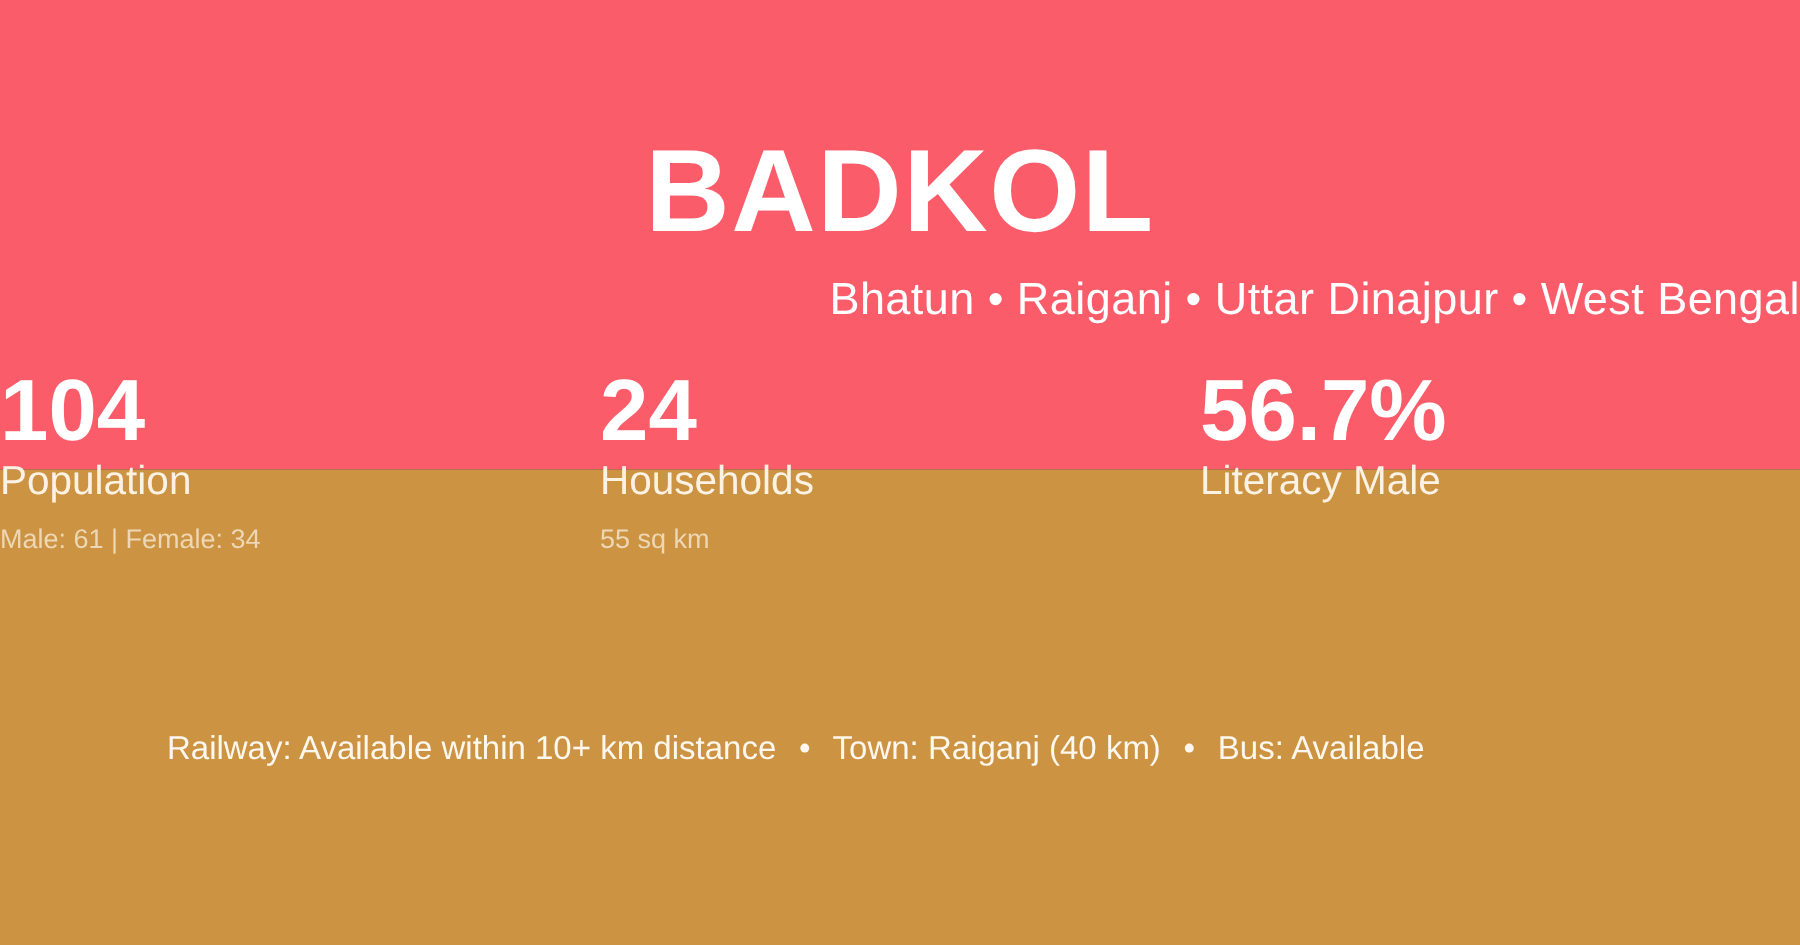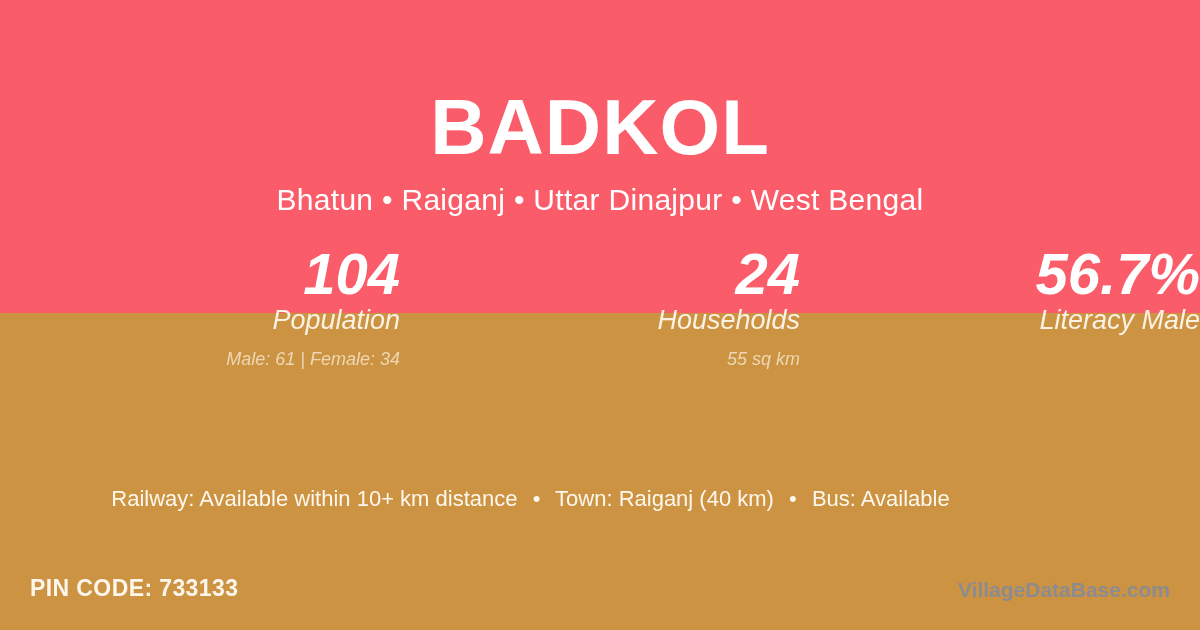--- a/index.html
+++ b/index.html
@@ -65,35 +65,35 @@
   .village-subtitle {
     position: absolute;
     top: 182px;
     left: 0;
     width: 1200px;
     color: #ffffff;
     font-size: 30px;
     font-weight: normal;
     line-height: 1.2;
     letter-spacing: 0.3px;
+    text-align: right;
   }
 
   
   .stats {
     position: absolute;
     left: 0;
     top: 245px;
     width: 1200px;
     display: flex;
     flex-direction: row;
   }
   .stat {
     flex: 1 1 0;
-    text-align: right;
-    font-style: italic;
+    text-align: left;
   }
   .stat-value {
     display: block;
     color: #ffffff;
     font-size: 58px;
     font-weight: bold;
     line-height: 1;
     height: 62px;
     letter-spacing: 0px;
   }
@@ -196,18 +196,14 @@
   </div>
 
   <div class="amenities">
     <span>Railway: Available within 10+ km distance</span>
     <span class="sep">•</span>
     <span>Town: Raiganj (40 km)</span>
     <span class="sep">•</span>
     <span>Bus: Available</span>
   </div>
 
-  <div class="footer">
-    <div class="pin-code">PIN CODE: 733133</div>
-    <div class="brand">VillageDataBase.com</div>
-  </div>
 
 </div>
 
 </body></html>

